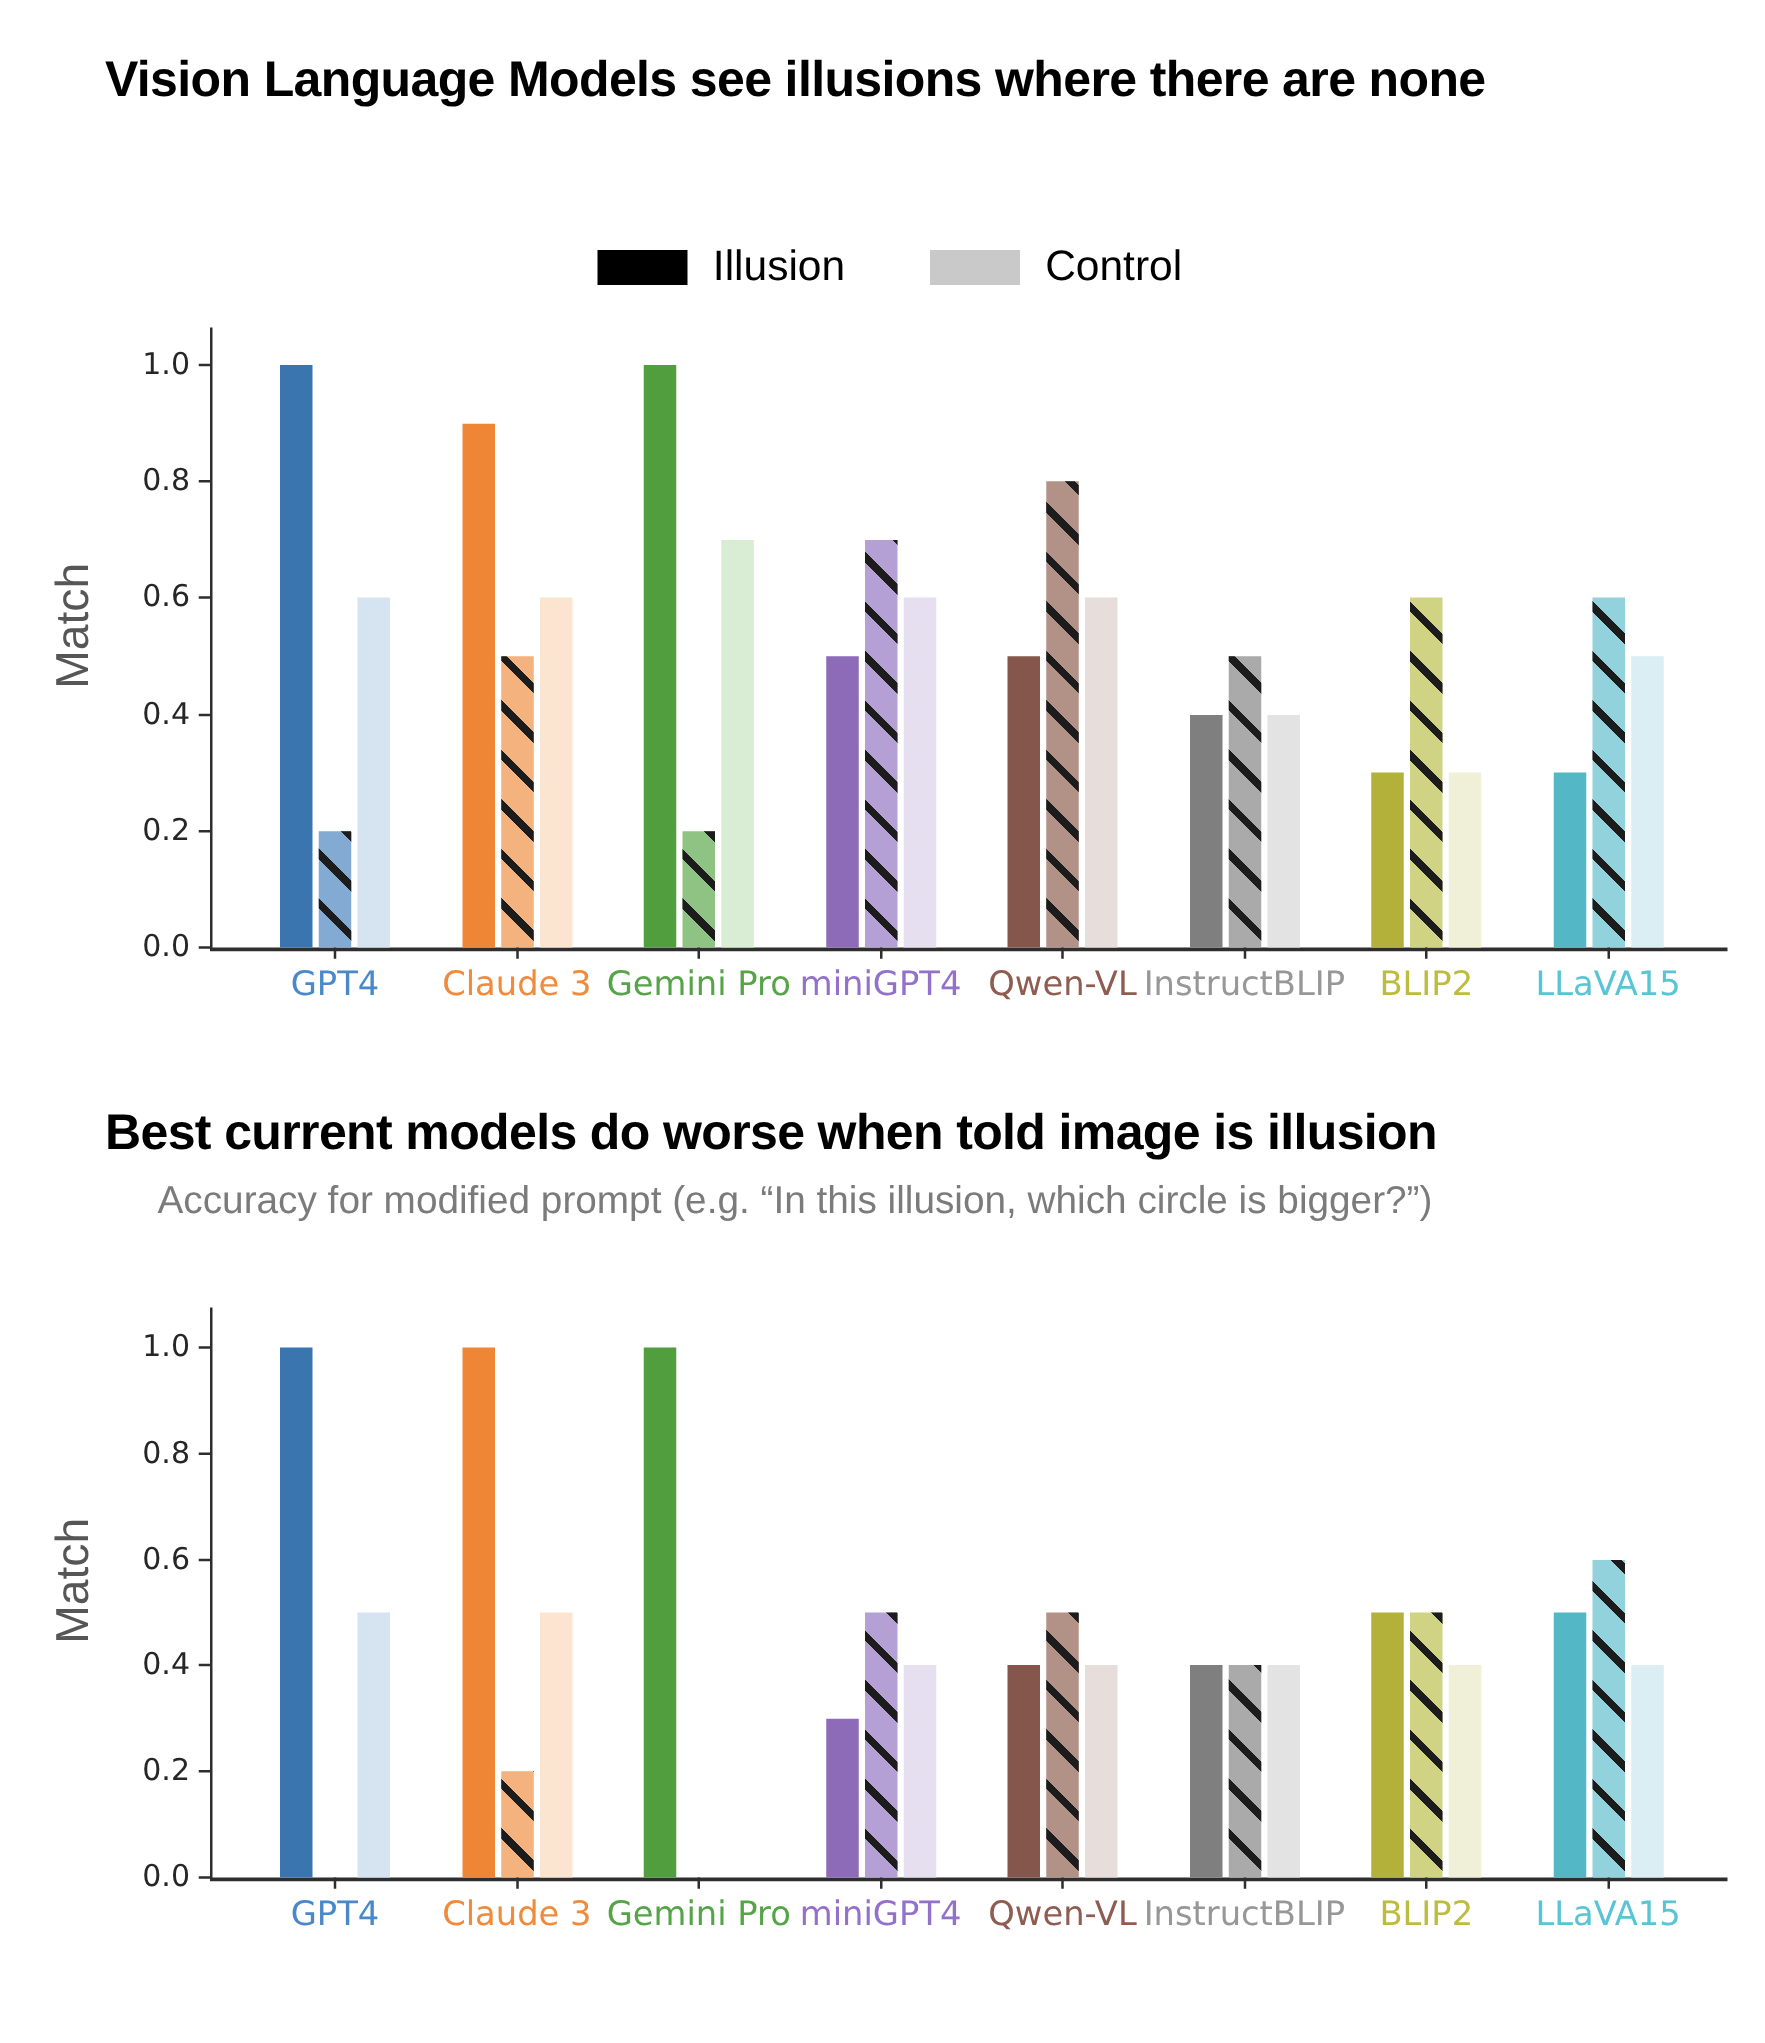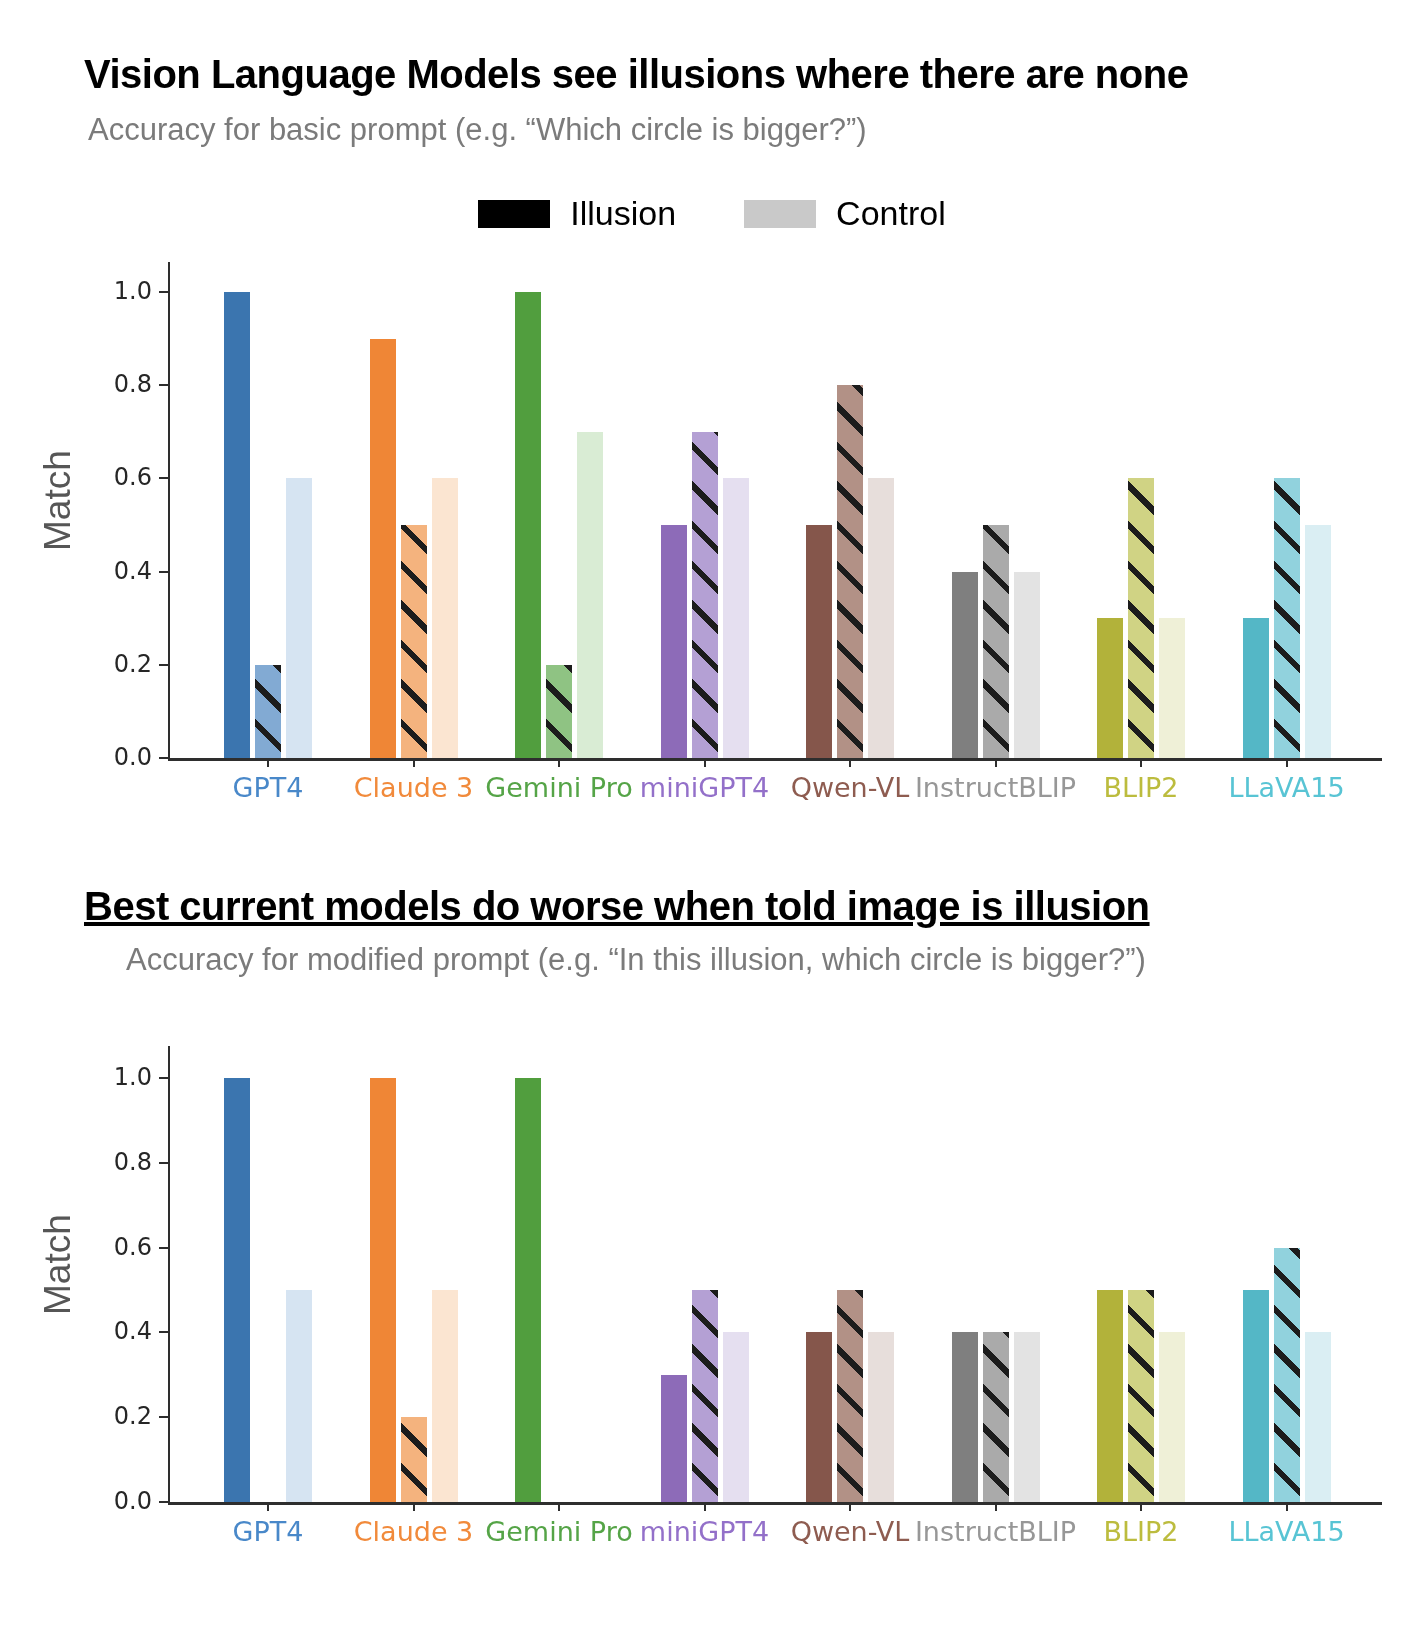--- a/index.html
+++ b/index.html
@@ -1,21 +1,21 @@
 <!DOCTYPE html>
 <html><head>
 <meta charset="utf-8">
 <style>
   html,body{margin:0;padding:0;background:#ffffff;}
   .figure{position:relative;width:1412px;height:1634px;background:#ffffff;overflow:hidden;
           font-family:"Liberation Sans", sans-serif;}
   .title{position:absolute;left:84px;font-size:40px;font-weight:700;color:#000;
          letter-spacing:-0.5px;white-space:nowrap;}
-  .t1{top:52px;}
-  .t2{top:884px;text-decoration:underline;}
+  .t1{top:42px;}
+  .t2{top:884px;}
   .subtitle{position:absolute;left:88px;font-size:31px;font-weight:400;color:#7b7b7b;
             white-space:nowrap;}
   .s1{top:112px;}
   .s2{top:942px;margin-left:38px;}
   .legend{position:absolute;top:194px;left:0;width:100%;display:flex;
           justify-content:center;align-items:center;gap:56px;}
   .legend-item{display:flex;align-items:center;gap:20px;padding-left:12px;}
   .swatch{display:inline-block;width:72px;height:28px;}
   .swatch.solid{background:#000000;}
   .swatch.hatched{background:#ffffff;border:1px solid #9fb0c4;
@@ -34,21 +34,20 @@
               font-family:"DejaVu Sans", sans-serif;white-space:nowrap;}
   .bar{position:absolute;width:26px;}
   .bar.hatched{background-image:repeating-linear-gradient(45deg,transparent 0 22px,#1c1c1c 22px 28px);}
 </style>
 </head>
 <body>
 
 <div class="figure">
 
   <div class="title t1">Vision Language Models see illusions where there are none</div>
-  <div class="subtitle s1">Accuracy for basic prompt (e.g. “Which circle is bigger?”)</div>
 
   <div class="legend">
     <div class="legend-item">
       <span class="swatch solid"></span>
       <span class="legend-label">Illusion</span>
     </div>
     <div class="legend-item">
       <span class="swatch control"></span>
       <span class="legend-label">Control</span>
     </div>

